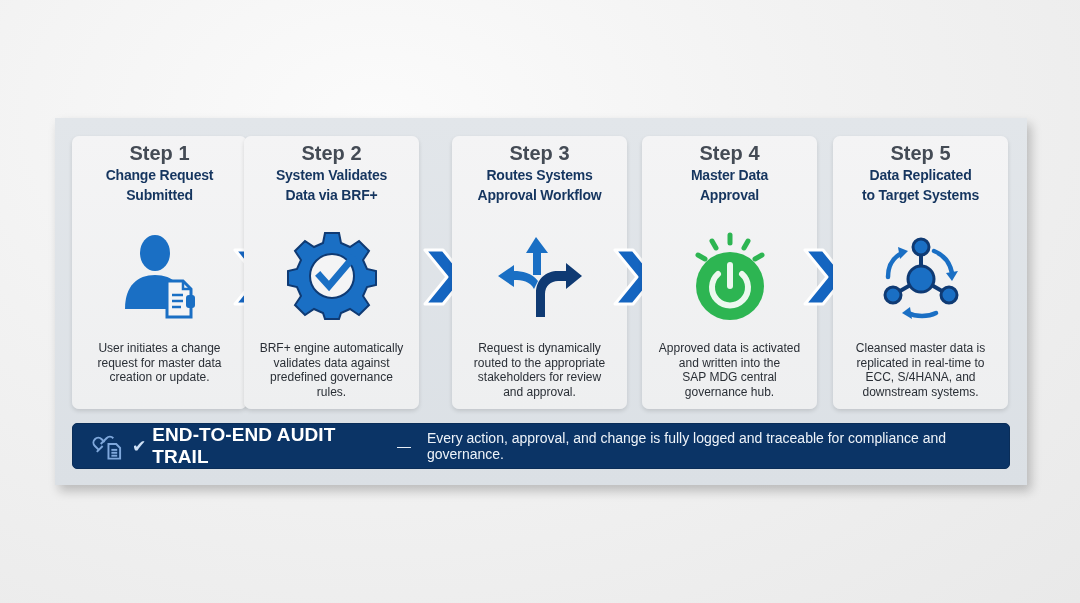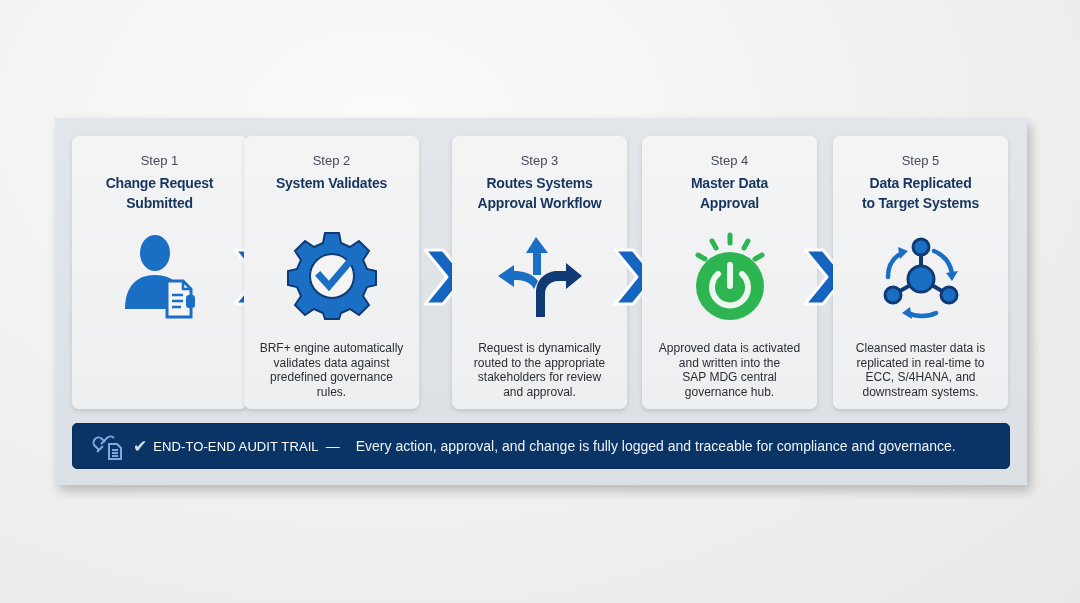--- a/index.html
+++ b/index.html
@@ -14,34 +14,34 @@
     background: linear-gradient(180deg, #e2e6ea 0%, #dbe0e5 100%);
     box-shadow: 4px 6px 10px rgba(0,0,0,0.22);
   }
   .card {
     position:absolute; top:18px; width:175px; height:273px;
     background: linear-gradient(180deg,#f4f4f5 0%, #eeeff0 100%);
     border-radius:7px;
     box-shadow: 0 2px 4px rgba(0,0,0,0.13);
     text-align:center;
   }
-  .step-no { margin-top:16px; font-size:13px; color:#444b55; line-height:18px; }
+  .step-no { margin-top:8px; font-size:20px; color:#444b55; line-height:18px;font-weight:bold; }
   .step-title { margin-top:3px; font-size:14px; font-weight:bold; color:#15355f; line-height:20px; letter-spacing:-0.2px; }
   .step-icon { position:absolute; left:0; right:0; top:92px; height:96px; display:flex; justify-content:center; align-items:center; }
   .step-desc { position:absolute; left:6px; right:6px; top:205px; font-size:12px; color:#2a2f36; line-height:14.5px; }
   .chev { position:absolute; top:130px; width:46px; height:58px; }
   .banner {
     position:absolute; left:17px; top:305px; width:936px; height:44px;
     background:#0b3466; border-radius:5px;
     display:flex; align-items:center; color:#fff;
     border:1px solid #0a2d58;
   }
   .banner .link-icon { margin-left:18px; width:34px; height:28px; }
   .banner .check { margin-left:8px; font-size:17px; color:#cfe0f5; }
-  .banner .b-title { margin-left:6px; font-weight:normal; font-size:13px; letter-spacing:0.1px; }
+  .banner .b-title { margin-left:6px; font-weight:bold; font-size:19px; letter-spacing:0.1px; }
   .banner .b-dash { margin-left:7px; font-size:14px; color:#e8eef6; }
   .banner .b-text { margin-left:16px; font-size:14px; color:#eef3f9; }
 </style>
 </head>
 <body>
 
 <div class="panel">
 
   <div class="card" style="left:17px;">
     <div class="step-no">Step 1</div>
@@ -54,30 +54,36 @@
         <ellipse cx="40" cy="22" rx="15" ry="18" fill="#1a6fc4"></ellipse>
         <path d="M10 78 C10 55 22 44 40 44 C58 44 70 55 70 78 Z" fill="#1a6fc4"></path>
         <path d="M52 50 L68 50 L76 58 L76 86 L52 86 Z" fill="#f4f4f5" stroke="#1a6fc4" stroke-width="3"></path>
         <path d="M68 50 L68 58 L76 58" fill="none" stroke="#1a6fc4" stroke-width="2.5"></path>
         <line x1="57" y1="64" x2="68" y2="64" stroke="#1a6fc4" stroke-width="2.5"></line>
         <line x1="57" y1="70" x2="68" y2="70" stroke="#1a6fc4" stroke-width="2.5"></line>
         <line x1="57" y1="76" x2="66" y2="76" stroke="#1a6fc4" stroke-width="2.5"></line>
         <rect x="71" y="64" width="9" height="13" rx="3" fill="#1a6fc4"></rect>
       </svg>
     </div>
+    <div class="step-desc">
+      <div>User initiates a change</div>
+      <div>request for master data</div>
+      <div>creation or update.</div>
+    </div>
   </div>
 
   <svg class="chev" style="left:176px;" viewBox="0 0 46 58">
     <path d="M4 2 L22 2 L44 29 L22 56 L4 56 L26 29 Z" fill="#1565c0" stroke="#ffffff" stroke-width="3" stroke-linejoin="round"></path>
   </svg>
 
   <div class="card" style="left:189px;">
     <div class="step-no">Step 2</div>
     <div class="step-title">
       <div>System Validates</div>
+      <div>Data via BRF+</div>
     </div>
     <div class="step-icon">
       <svg width="90" height="90" viewBox="0 0 90 90">
         <g transform="translate(45,45)">
           <g fill="#1a6fc4" stroke="#0f3a73" stroke-width="2">
             <path d="M-7 -42 L7 -42 L9 -32 L18 -28 L27 -34 L37 -24 L31 -15 L35 -6 L44 -4 L44 10 L35 12 L31 21 L37 30 L27 40 L18 34 L9 38 L7 44 L-7 44 L-9 38 L-18 34 L-27 40 L-37 30 L-31 21 L-35 12 L-44 10 L-44 -4 L-35 -6 L-31 -15 L-37 -24 L-27 -34 L-18 -28 L-9 -32 Z" transform="translate(0,-1)"></path>
           </g>
           <circle cx="0" cy="0" r="22" fill="#f4f4f5" stroke="#0f3a73" stroke-width="2"></circle>
           <path d="M-12 0 L-3 10 L20 -17" fill="none" stroke="#1a6fc4" stroke-width="7" stroke-linecap="square"></path>
         </g>

